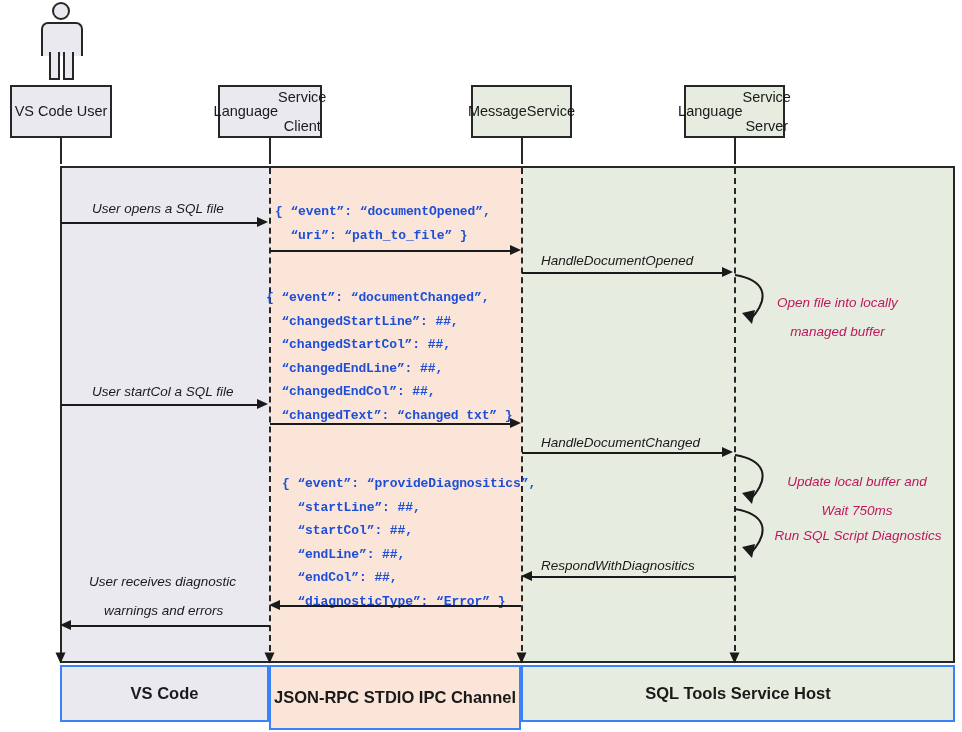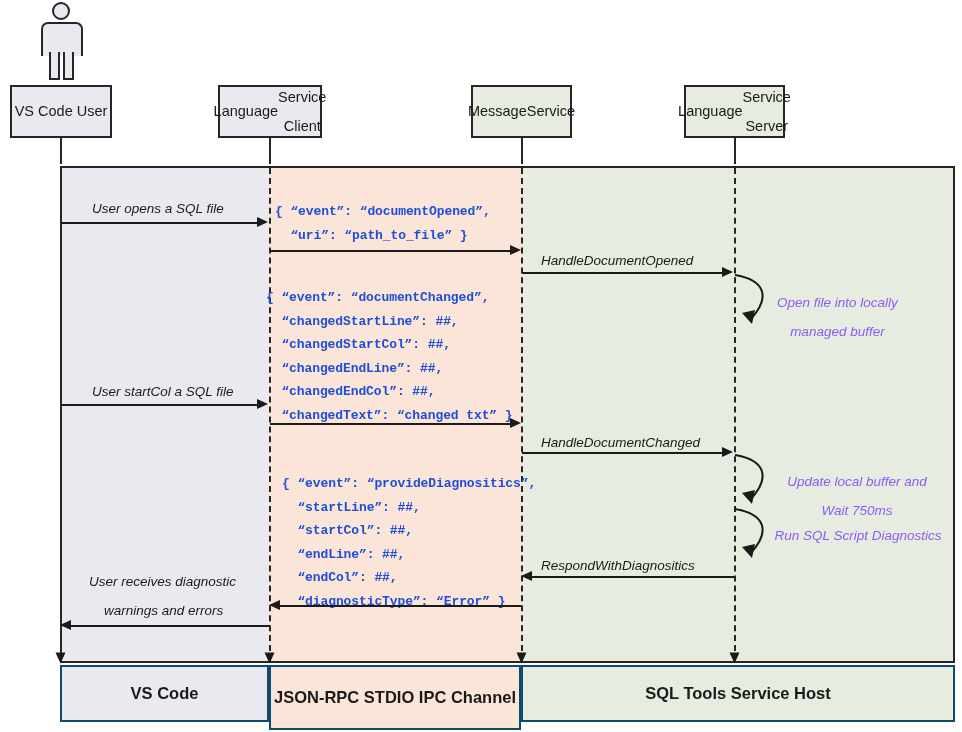--- a/index.html
+++ b/index.html
@@ -115,21 +115,21 @@
   }
   .band-right-edge {
     position: absolute;
     border-left: 2px solid #262626;
   }
 
   
   .foot-box {
     position: absolute;
     box-sizing: border-box;
-    border: 2px solid #0c4a6e;
+    border: 2px solid #3b82f6;
     display: flex;
     align-items: center;
     justify-content: center;
     font-size: 16.5px;
     font-weight: bold;
     color: #1a1a1a;
   }
   .foot-box.lav { background: #ebe9f0; }
   .foot-box.pch { background: #fbe5d8; }
   .foot-box.grn { background: #e7ece0; }
@@ -154,21 +154,21 @@
     position: absolute;
     font-size: 13.5px;
     font-style: italic;
     color: #1a1a1a;
     white-space: nowrap;
   }
   .note-label {
     position: absolute;
     font-size: 13.5px;
     font-style: italic;
-    color: #8b5cf6;
+    color: #be185d;
     white-space: nowrap;
     line-height: 29px;
     text-align: center;
   }
 
   
   .json-block {
     position: absolute;
     font-family: "Liberation Mono", "DejaVu Sans Mono", monospace;
     font-size: 13px;

